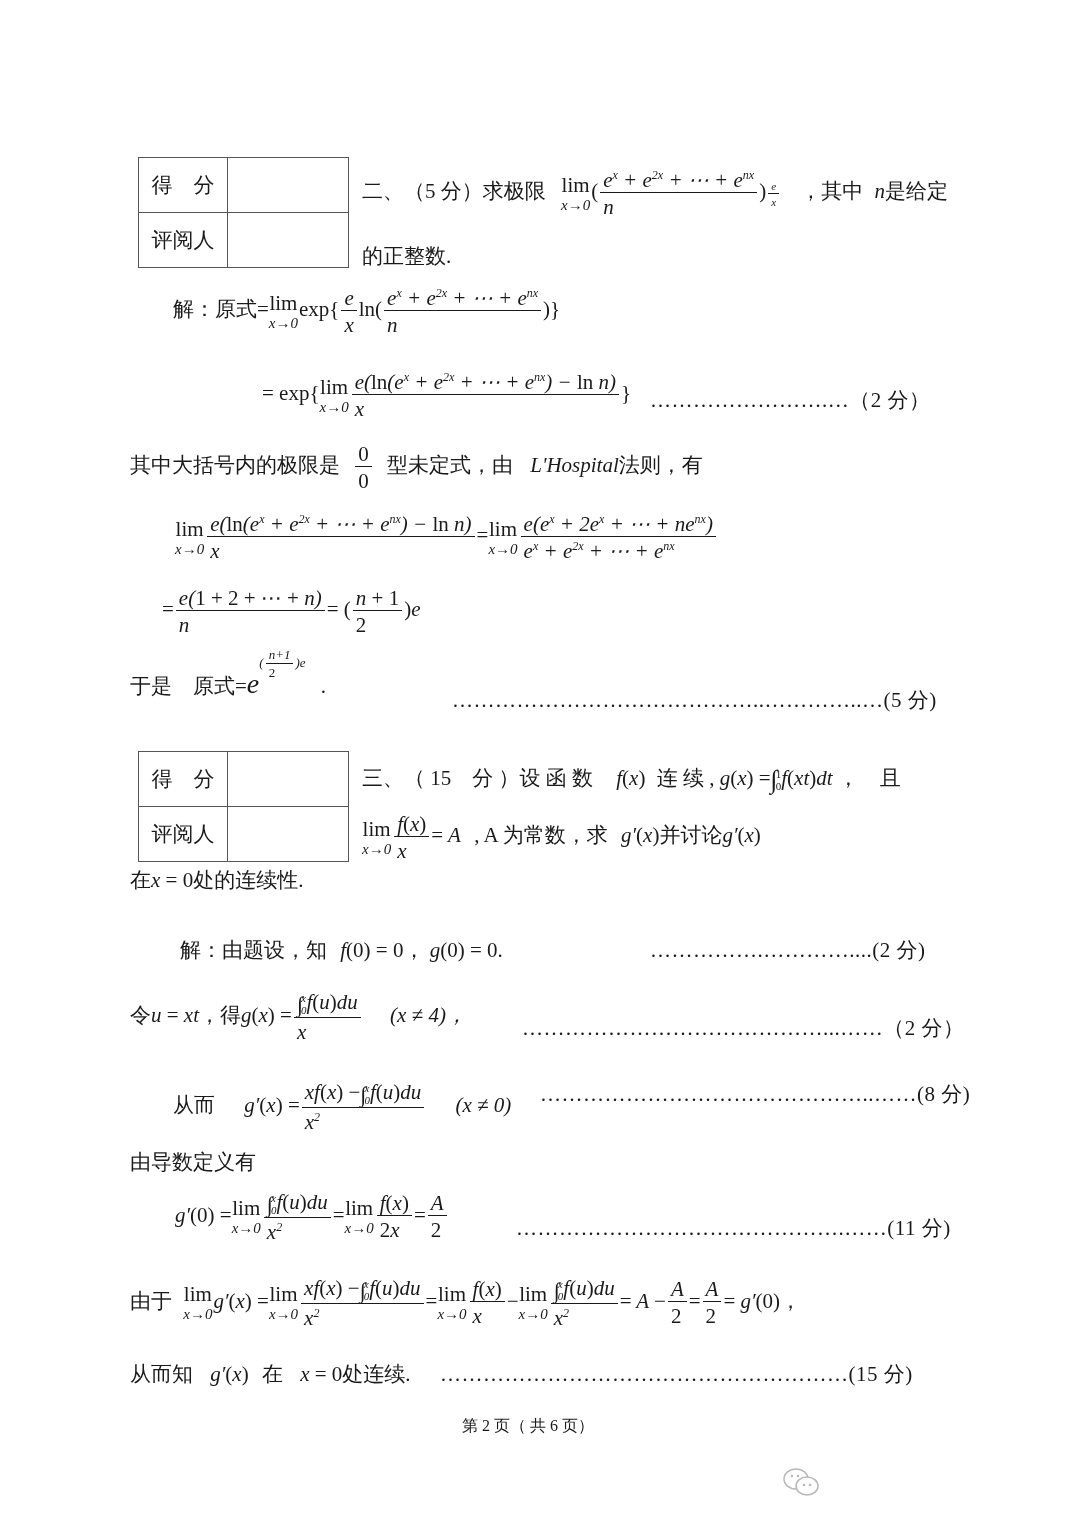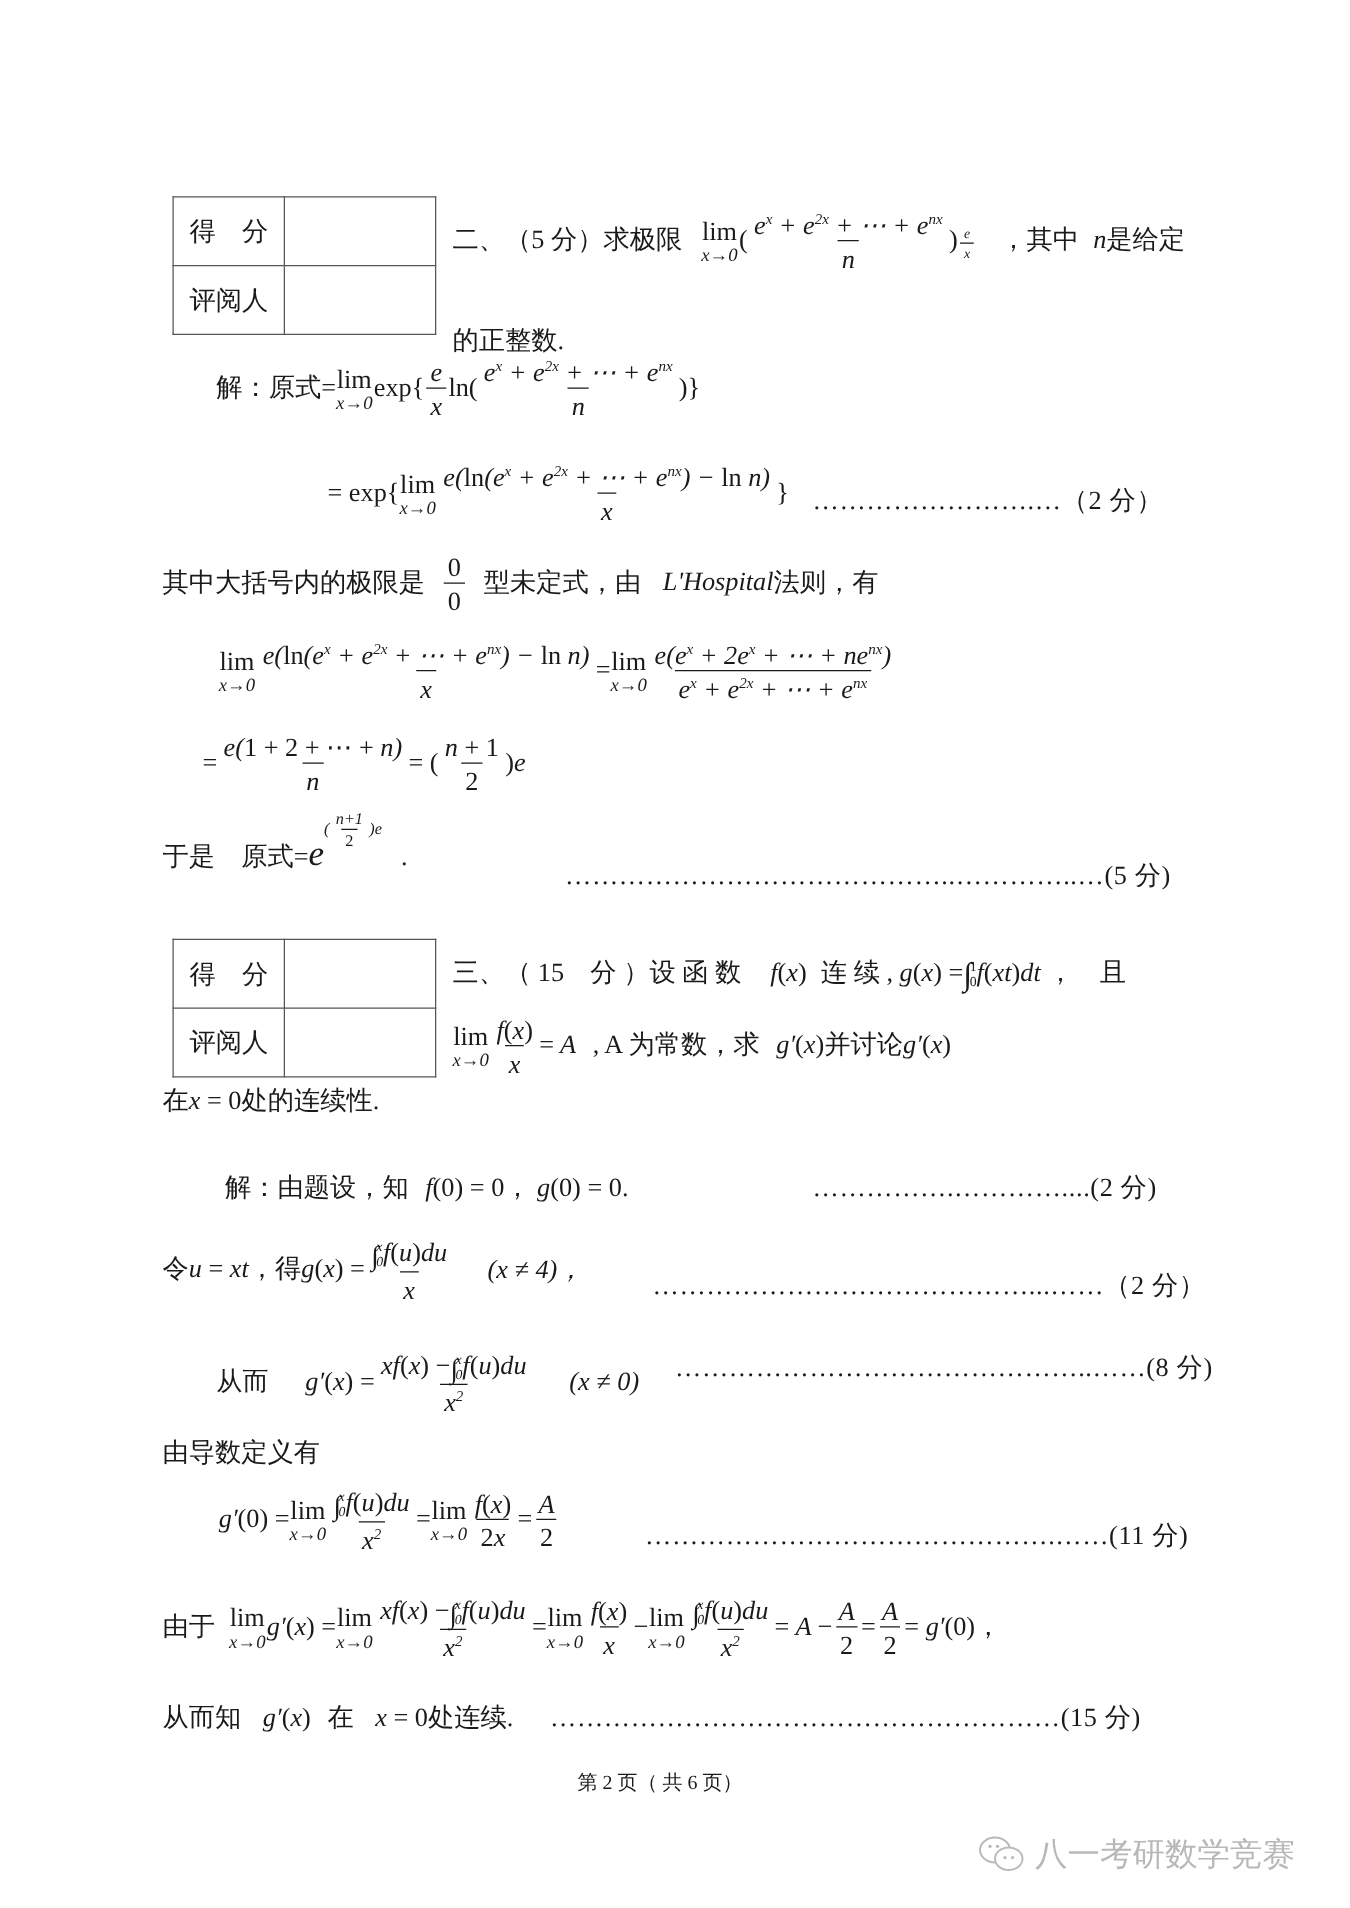--- a/index.html
+++ b/index.html
@@ -2,21 +2,21 @@
 <html><head>
 <meta charset="utf-8">
 <style>
   html, body { margin:0; padding:0; background:#ffffff; }
   body { width:1080px; height:1526px; position:relative; overflow:hidden;
          font-family:"Liberation Serif", "DejaVu Serif", serif; color:#1a1a1a; }
   .abs { position:absolute; white-space:nowrap; }
   .cn { font-size:21px; }
   .m { font-family:"Liberation Serif", serif; font-style:italic; }
   .r { font-style:normal; }
-  .frac { display:inline-flex; flex-direction:column; align-items:center; vertical-align:middle; margin:0 2px; }
+  .frac { display:inline-flex; flex-direction:column; vertical-align:middle; margin:0 2px; }
   .frac .num { padding:0 3px; line-height:1.15; }
   .frac .den { border-top:1.3px solid #1a1a1a; padding:2px 3px 0; line-height:1.15; }
   .lim { display:inline-flex; flex-direction:column; align-items:center; vertical-align:middle; line-height:1; margin-right:1px;}
   .lim .sub { font-size:15px; font-style:italic; margin-top:2px; }
   sup { font-size:12px; font-style:italic; }
   .intg { display:inline-flex; align-items:center; vertical-align:middle; }
   .intg .sign { font-size:26px; font-style:normal; }
   .intg .lims { display:inline-flex; flex-direction:column; font-size:11px; line-height:1.1; margin-left:-2px; }
   .score-table { position:absolute; border-collapse:collapse; }
   .score-table td { border:1.5px solid #555; height:52px; font-size:21px; font-family:"Liberation Serif", serif; }
@@ -50,21 +50,21 @@
     </span><span class="r">(</span><span class="frac m">
       <span class="num">e<sup>x</sup> + e<sup>2x</sup> + ⋯ + e<sup>nx</sup></span>
       <span class="den">n</span>
     </span><span class="r">)</span><span class="frac m" style="font-size:11px; vertical-align:super;">
       <span class="num">e</span>
       <span class="den" style="border-top-width:1px;">x</span>
     </span>
   <span style="margin-left:14px;">，其中</span>
   <span class="m" style="margin-left:6px;">n</span><span>是给定</span>
 </div>
-<div class="abs cn" style="left:362px; top:258px;">的正整数.</div>
+<div class="abs cn" style="left:362px; top:242px;">的正整数.</div>
 
 <div class="abs cn" style="left:173px; top:286px;">
   <span>解：原式</span><span class="r">=</span><span class="lim">
       <span class="r">lim</span>
       <span class="sub">x→0</span>
     </span><span class="r">exp{</span><span class="frac m">
       <span class="num">e</span>
       <span class="den">x</span>
     </span><span class="r">ln(</span><span class="frac m">
       <span class="num">e<sup>x</sup> + e<sup>2x</sup> + ⋯ + e<sup>nx</sup></span>
@@ -293,14 +293,13 @@
   <span style="display:inline-block; width:40px; height:34px; margin-right:6px;">
     <svg width="40" height="34" viewBox="0 0 40 34">
       <ellipse cx="14" cy="13" rx="12" ry="10" fill="none" stroke="#b8b8b8" stroke-width="1.5"></ellipse>
       <ellipse cx="25" cy="20" rx="11" ry="9" fill="#fff" stroke="#b8b8b8" stroke-width="1.5"></ellipse>
       <circle cx="22" cy="19" r="1.3" fill="#b8b8b8"></circle>
       <circle cx="28" cy="19" r="1.3" fill="#b8b8b8"></circle>
       <circle cx="10" cy="10" r="1.3" fill="#b8b8b8"></circle>
       <circle cx="16" cy="10" r="1.3" fill="#b8b8b8"></circle>
     </svg>
   </span>
-  <span>八一考研数学竞赛</span>
 </div>
 
 </body></html>

